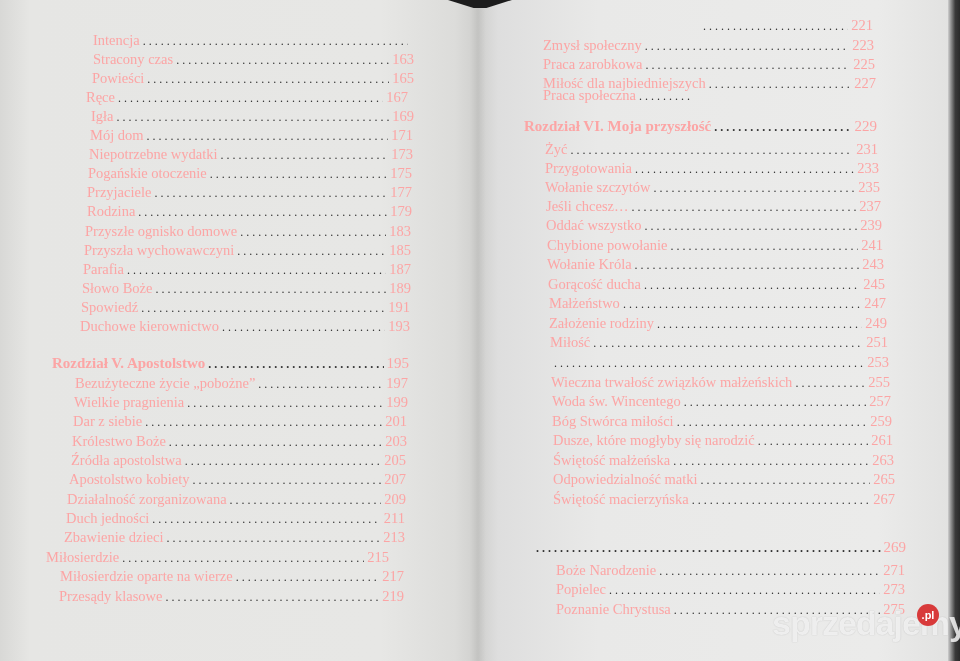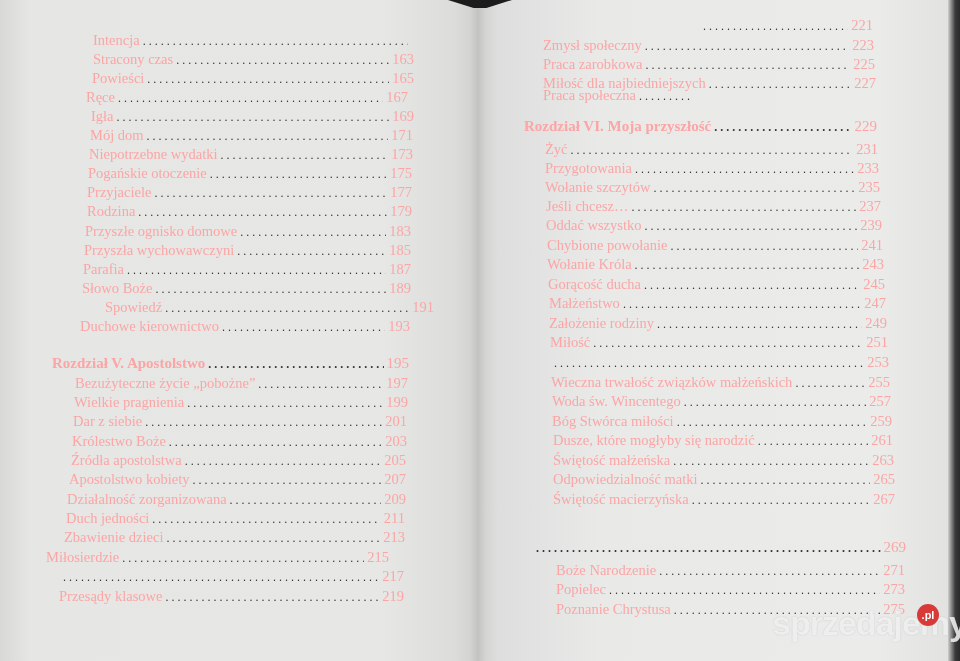--- a/index.html
+++ b/index.html
@@ -137,21 +137,21 @@
     <div class="entry" style="left: 83px; top: 260px; width: 328px;">
       <span class="title">Parafia</span>
       <span class="dots"></span>
       <span class="page-num">187</span>
     </div>
     <div class="entry" style="left: 82px; top: 279px; width: 329px;">
       <span class="title">Słowo Boże</span>
       <span class="dots"></span>
       <span class="page-num">189</span>
     </div>
-    <div class="entry" style="left: 81px; top: 298px; width: 329px; margin-left: 24px;">
+    <div class="entry" style="left: 81px; top: 298px; width: 329px;">
       <span class="title">Spowiedź</span>
       <span class="dots"></span>
       <span class="page-num">191</span>
     </div>
     <div class="entry" style="left: 80px; top: 317px; width: 330px;">
       <span class="title">Duchowe kierownictwo</span>
       <span class="dots"></span>
       <span class="page-num">193</span>
     </div>
     <div class="entry chapter" style="left: 52px; top: 354px; width: 357px;">
@@ -203,20 +203,21 @@
       <span class="title">Zbawienie dzieci</span>
       <span class="dots"></span>
       <span class="page-num">213</span>
     </div>
     <div class="entry" style="left: 46px; top: 548px; width: 343px;">
       <span class="title">Miłosierdzie</span>
       <span class="dots"></span>
       <span class="page-num">215</span>
     </div>
     <div class="entry" style="left: 60px; top: 567px; width: 344px;">
+      <span class="title">Miłosierdzie oparte na wierze</span>
       <span class="dots"></span>
       <span class="page-num">217</span>
     </div>
     <div class="entry" style="left: 59px; top: 587px; width: 345px;">
       <span class="title">Przesądy klasowe</span>
       <span class="dots"></span>
       <span class="page-num">219</span>
     </div>
   </div>
 <div id="right-toc" class="toc">

